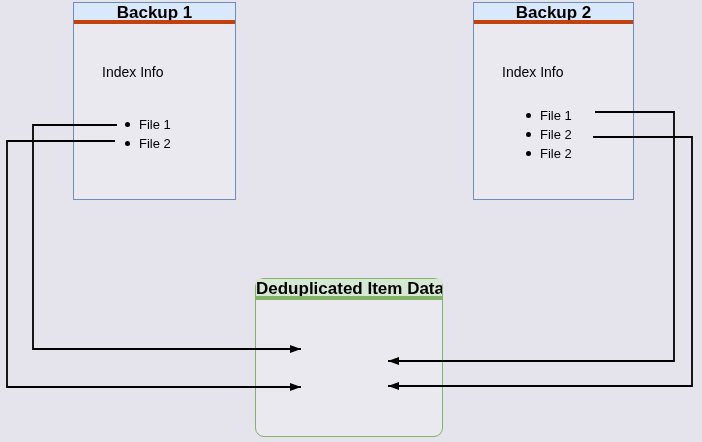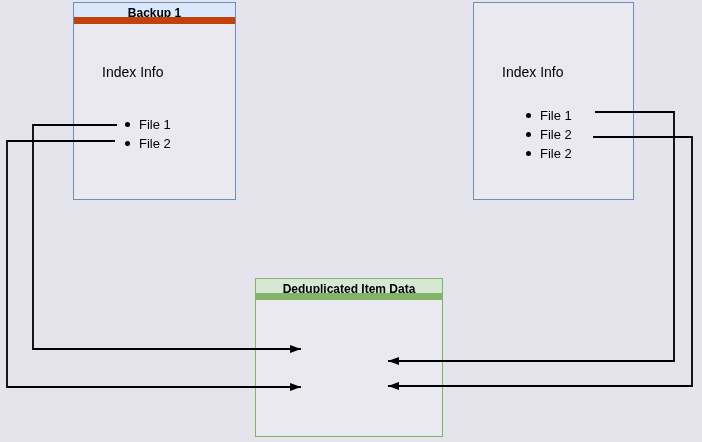--- a/index.html
+++ b/index.html
@@ -14,34 +14,34 @@
   .box {
     position: absolute;
     box-sizing: border-box;
     border: 1px solid #6c8ebf;
     background: #e9e9ef;
   }
   .box-header {
     box-sizing: border-box;
     height: 21px;
     line-height: 20px;
-    border-bottom: 7px solid #c2410c;
+    border-bottom: 4px solid #c2410c;
     background: #dae8fc;
-    font-size: 12px;
+    font-size: 17px;
     font-weight: bold;
     text-align: center;
     white-space: nowrap;
     overflow: hidden;
   }
   .box.green { border-color: #82b366; }
   .box.green .box-header { border-color: #82b366; background: #d5e8d4; }
 
   #backup1 { left: 73px;  top: 2px;   width: 163px; height: 198px; }
   #backup2 { left: 473px; top: 2px;   width: 161px; height: 198px; }
-  #dedup   { left: 255px; top: 278px; width: 188px; height: 159px; }
+  #dedup   { left: 255px; top: 278px; width: 188px; height: 159px; border-radius: 9px; }
 
   .index-label {
     position: absolute;
     left: 28px; top: 61px;
     font-size: 14px;
     line-height: 16px;
     white-space: nowrap;
   }
   ul.filelist {
     position: absolute;
@@ -85,20 +85,21 @@
 <div class="box" id="backup1">
   <div class="box-header">Backup 1</div>
   <div class="index-label">Index Info</div>
   <ul class="filelist">
     <li>File 1</li>
     <li>File 2</li>
   </ul>
 </div>
 
 <div class="box" id="backup2">
+  <div class="box-header">Backup 2</div>
   <div class="index-label">Index Info</div>
   <ul class="filelist">
     <li>File 1</li>
     <li>File 2</li>
     <li>File 2</li>
   </ul>
 </div>
 
 <div class="box green" id="dedup">
   <div class="box-header">Deduplicated Item Data</div>

